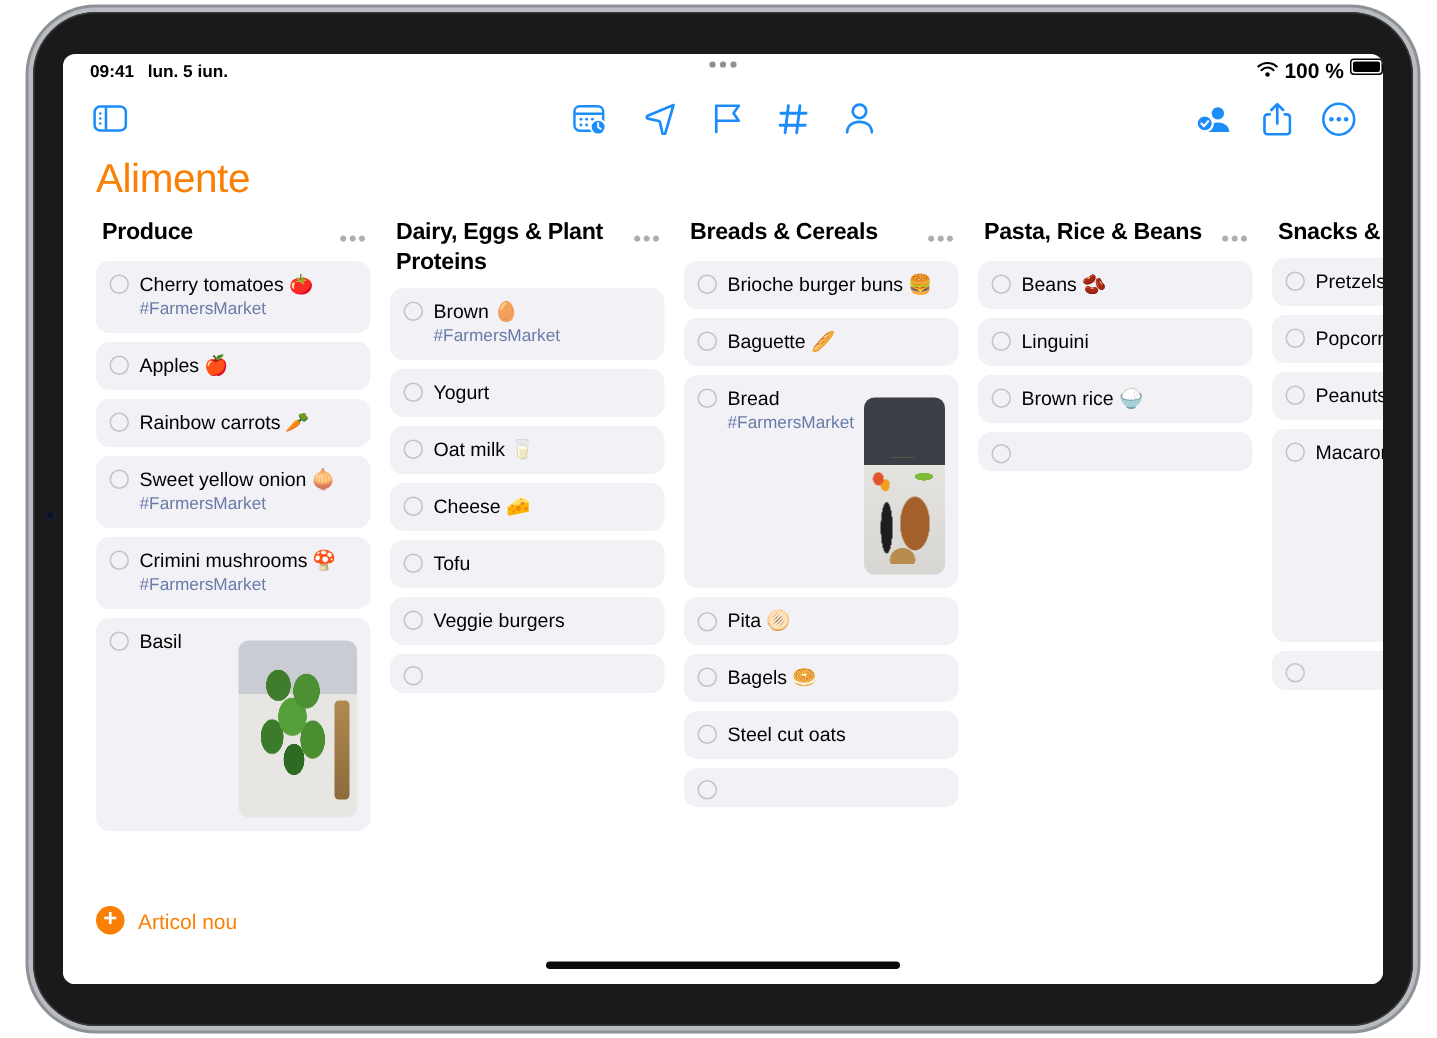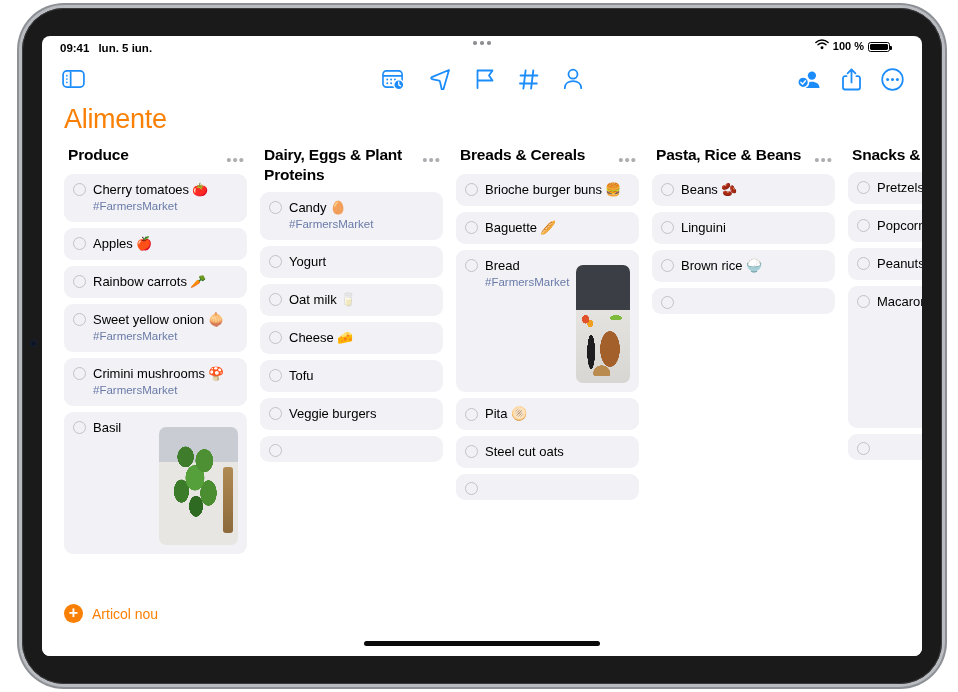--- a/index.html
+++ b/index.html
@@ -51,23 +51,23 @@
     height: 22px;
     display: flex;
     align-items: center;
     font-size: 11.5px;
     font-weight: bold;
     color: #000;
     padding: 2px 18px 0 18px;
   }
   .status-left { display: flex; gap: 9px; align-items: baseline; }
   .status-right {
-    position: absolute; right: 32px; top: 3px;
-    display: flex; align-items: flex-end; gap: 4px;
-    font-size: 11px; font-weight: bold;
+    position: absolute; right: 0; top: 3px;
+    display: flex; align-items: flex-start; gap: 4px;
+    font-size: 14px; font-weight: bold;
   }
   .multitask-dots {
     position: absolute; left: 0; right: 0; top: 5px;
     display: flex; justify-content: center; gap: 3.5px;
   }
   .multitask-dots i { width: 3.5px; height: 3.5px; border-radius: 50%; background: #8e8e93; display: block; }
   .battery-shell {
     width: 22px; height: 10.5px; border-radius: 2.6px;
     border: 1px solid #000; position: relative; display: inline-block;
   }
@@ -397,21 +397,21 @@
       <div class="column">
         <div class="column-header">
           <div class="column-title">Dairy, Eggs &amp; Plant Proteins</div>
           <div class="col-more">•••</div>
         </div>
         <div class="items">
           <div class="item">
             <div class="" style="display: flex; gap: 7px; width: 100%; align-items: flex-start;">
               <span class="bubble"></span>
               <div class="item-body">
-                <div class="item-text">Candy 🥚</div>
+                <div class="item-text">Brown 🥚</div>
                 <div class="item-tag">#FarmersMarket</div>
               </div>
             </div>
           </div>
           <div class="item">
             <div class="" style="display: flex; gap: 7px; width: 100%; align-items: flex-start;">
               <span class="bubble"></span>
               <div class="item-body">
                 <div class="item-text">Yogurt</div>
               </div>
@@ -487,20 +487,28 @@
                 <div class="item-tag">#FarmersMarket</div>
               </div>
             </div>
             <div class="item-photo photo-bread"></div>
           </div>
           <div class="item">
             <div class="" style="display: flex; gap: 7px; width: 100%; align-items: center;">
               <span class="bubble"></span>
               <div class="item-body">
                 <div class="item-text">Pita 🫓</div>
+              </div>
+            </div>
+          </div>
+          <div class="item">
+            <div class="" style="display: flex; gap: 7px; width: 100%; align-items: flex-start;">
+              <span class="bubble"></span>
+              <div class="item-body">
+                <div class="item-text">Bagels 🥯</div>
               </div>
             </div>
           </div>
           <div class="item">
             <div class="" style="display: flex; gap: 7px; width: 100%; align-items: flex-start;">
               <span class="bubble"></span>
               <div class="item-body">
                 <div class="item-text">Steel cut oats</div>
               </div>
             </div>

